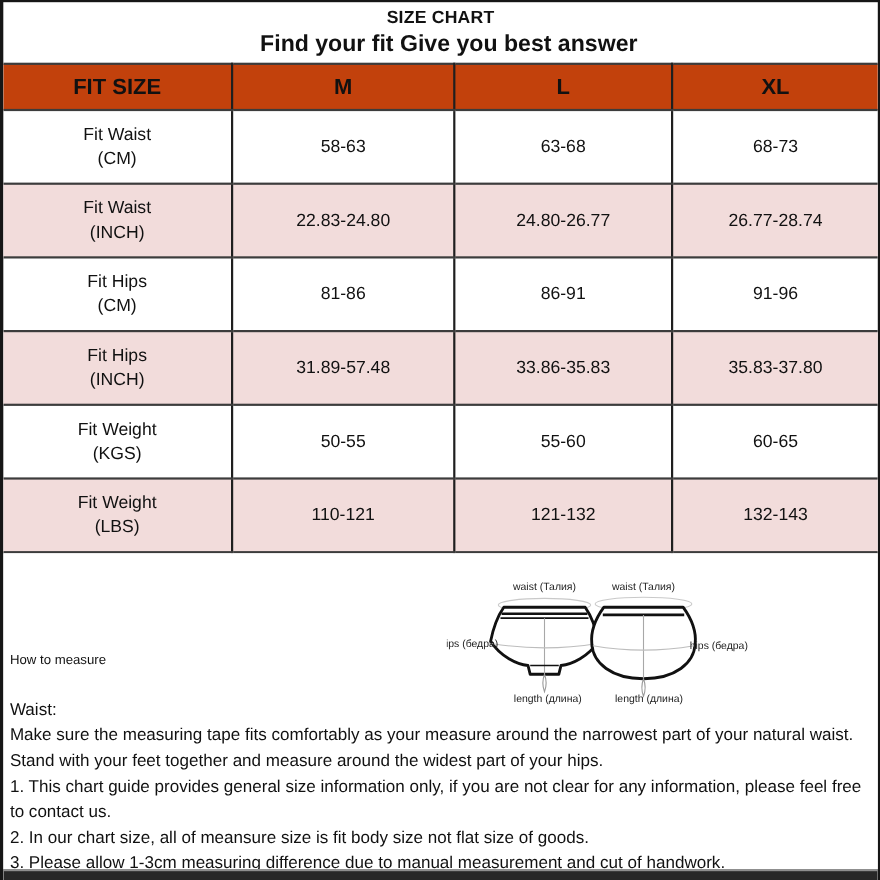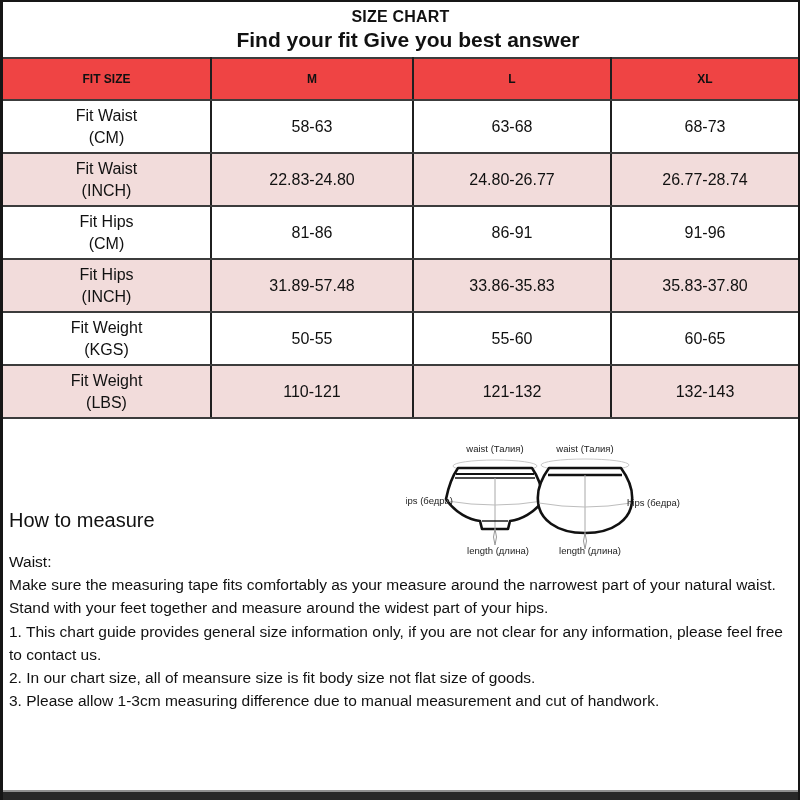--- a/index.html
+++ b/index.html
@@ -17,28 +17,28 @@
   table.size-chart { width:795px; border-collapse:collapse; table-layout:fixed; }
   table.size-chart td {
     text-align:center; vertical-align:middle; font-size:16px; color:#111;
     border-top:2px solid #3c3c3c; border-bottom:2px solid #3c3c3c;
     border-left:2px solid #1f1f1f; border-right:2px solid #1f1f1f;
     padding:0;
   }
   table.size-chart td:first-child { border-left:none; }
   table.size-chart td:last-child  { border-right:none; }
   tr.hdr  { height:42px; }
-  tr.row  { height:53px;padding-left:44px; }
+  tr.row  { height:67px;padding-left:44px; }
   tr.pink td { background:#f2dcdb; }
-  tr.hdr td  { background:#ef4444; font-weight:bold; font-size:12px; }
+  tr.hdr td  { background:#c2410c; font-weight:bold; font-size:20px; }
   .lbl-line { display:block; line-height:22px; }
   
   .lower { position:relative; height:373px; background:#fff; }
   .diagram-wrap { position:absolute; left:403px; top:22px; width:287px; height:117px; }
-  .howto { position:absolute; left:6px; top:90px; font-size:20px; color:#111; }
+  .howto { position:absolute; left:6px; top:90px; font-size:12px; color:#111; }
   .measure-text { position:absolute; left:6px; top:131px; width:789px; font-size:15.5px; color:#111; }
   .measure-text .mline { line-height:23.2px; }
   
   .bottom-strip { position:absolute; left:0; right:0; bottom:0; height:10px; background:#282828; border-top:2px solid #8f8f8f; }
   svg text { font-family:"Liberation Sans", sans-serif; font-size:9.5px; fill:#222; }
 </style>
 </head>
 <body>
 
 <div class="page">

